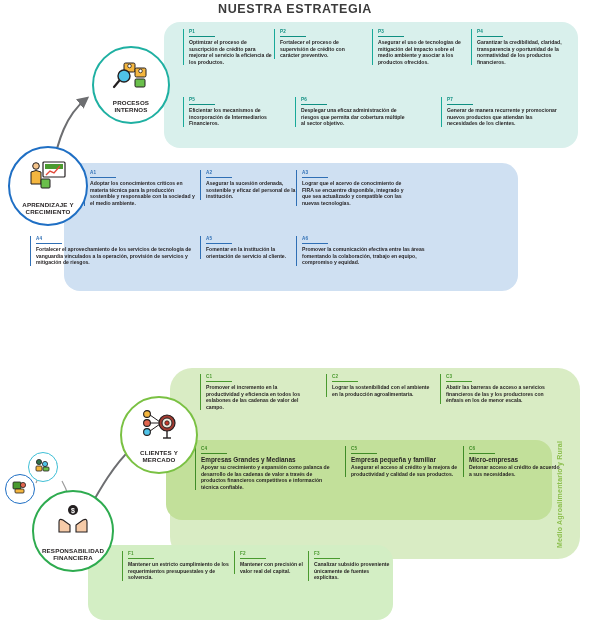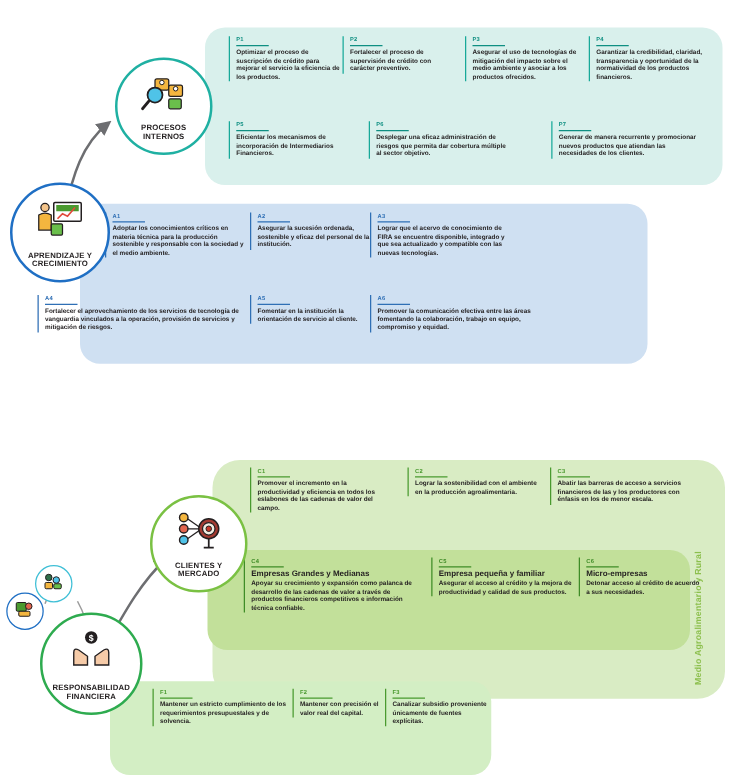--- a/index.html
+++ b/index.html
@@ -135,20 +135,21 @@
     white-space:nowrap;
   }
 
   svg.conn{position:absolute;left:0;top:0;width:590px;height:627px;pointer-events:none;}
 </style>
 </head>
 <body>
 
 <div id="stage">
 
+  <div class="title">NUESTRA ESTRATEGIA</div>
 
   <svg class="conn" viewBox="0 0 590 627">
     <defs>
       <marker id="ah" markerWidth="6" markerHeight="6" refX="4" refY="3" orient="auto">
         <path d="M0,0 L6,3 L0,6 Z" fill="#6d6e71"></path>
       </marker>
       <marker id="ah2" markerWidth="5" markerHeight="5" refX="3.5" refY="2.5" orient="auto">
         <path d="M0,0 L5,2.5 L0,5 Z" fill="#9b9b9b"></path>
       </marker>
     </defs>

